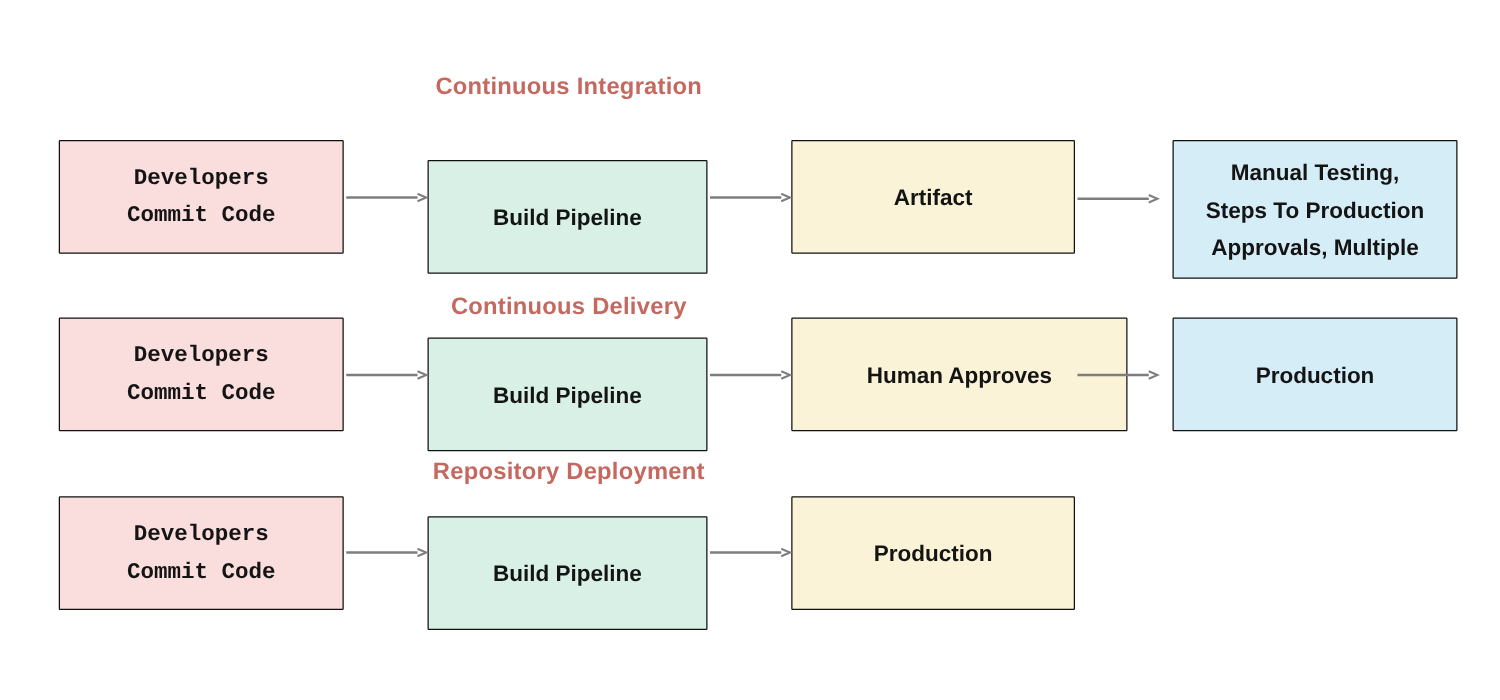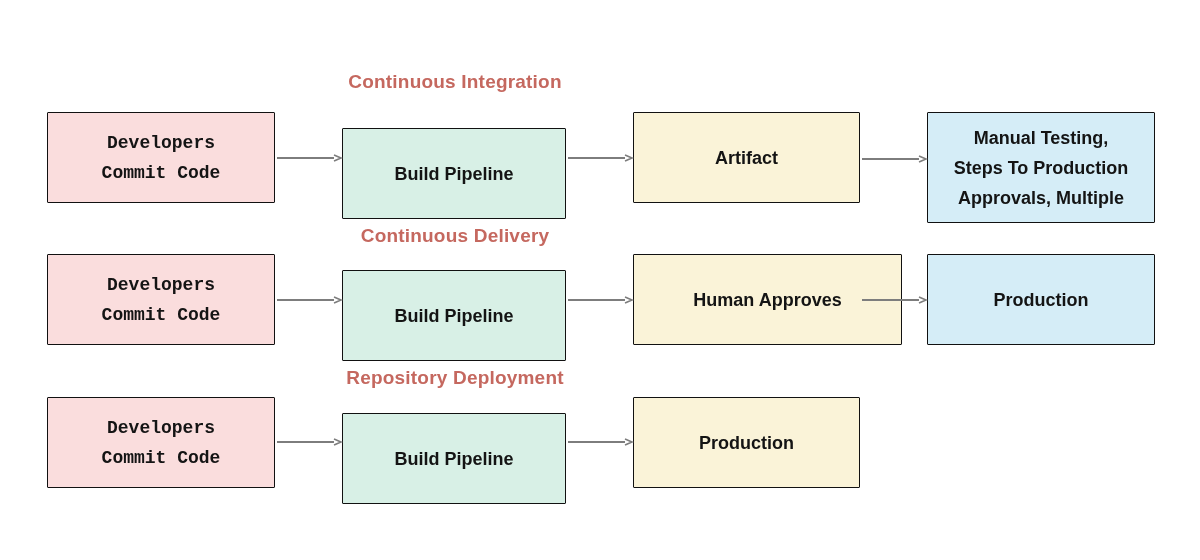--- a/index.html
+++ b/index.html
@@ -35,51 +35,51 @@
     justify-content: center;
     text-align: center;
     color: var(--node-text, #141414);
     font-size: 18px;
     font-weight: 700;
     line-height: 30px;
   }
   .node.pink   { background: var(--node-pink,   #fadddd); font-family: Liberation Mono, monospace; }
   .node.green  { background: var(--node-green,  #d8f0e6); margin-top: 16px; }
   .node.yellow { background: var(--node-yellow, #faf3d8); }
-  .node.blue   { background: var(--node-blue,   #d5edf7); }
+  .node.blue   { background: var(--node-blue,   #d5edf7); margin-left: 11px; }
   .arrows {
     position: absolute;
     inset: 0;
     pointer-events: none;
   }
 </style>
 </head>
 <body>
 
 <div class="canvas">
 
-  <div class="row-title" style="top:71px">Continuous Integration</div>
+  <div class="row-title" style="top:59px">Continuous Integration</div>
 
   <div class="node pink" style="left:47px;top:112px;width:228px;height:91px">
     <div>Developers</div>
     <div>Commit Code</div>
   </div>
   <div class="node green" style="left:342px;top:112px;width:224px;height:91px">
     <div>Build Pipeline</div>
   </div>
   <div class="node yellow" style="left:633px;top:112px;width:227px;height:91px">
     <div>Artifact</div>
   </div>
   <div class="node blue" style="left:927px;top:112px;width:228px;height:111px">
     <div>Manual Testing,</div>
     <div>Steps To Production</div>
     <div>Approvals, Multiple</div>
   </div>
 
-  <div class="row-title" style="top:225px">Continuous Delivery</div>
+  <div class="row-title" style="top:235px">Continuous Delivery</div>
 
   <div class="node pink" style="left:47px;top:254px;width:228px;height:91px">
     <div>Developers</div>
     <div>Commit Code</div>
   </div>
   <div class="node green" style="left:342px;top:254px;width:224px;height:91px">
     <div>Build Pipeline</div>
   </div>
   <div class="node yellow" style="left:633px;top:254px;width:269px;height:91px">
     <div>Human Approves</div>

